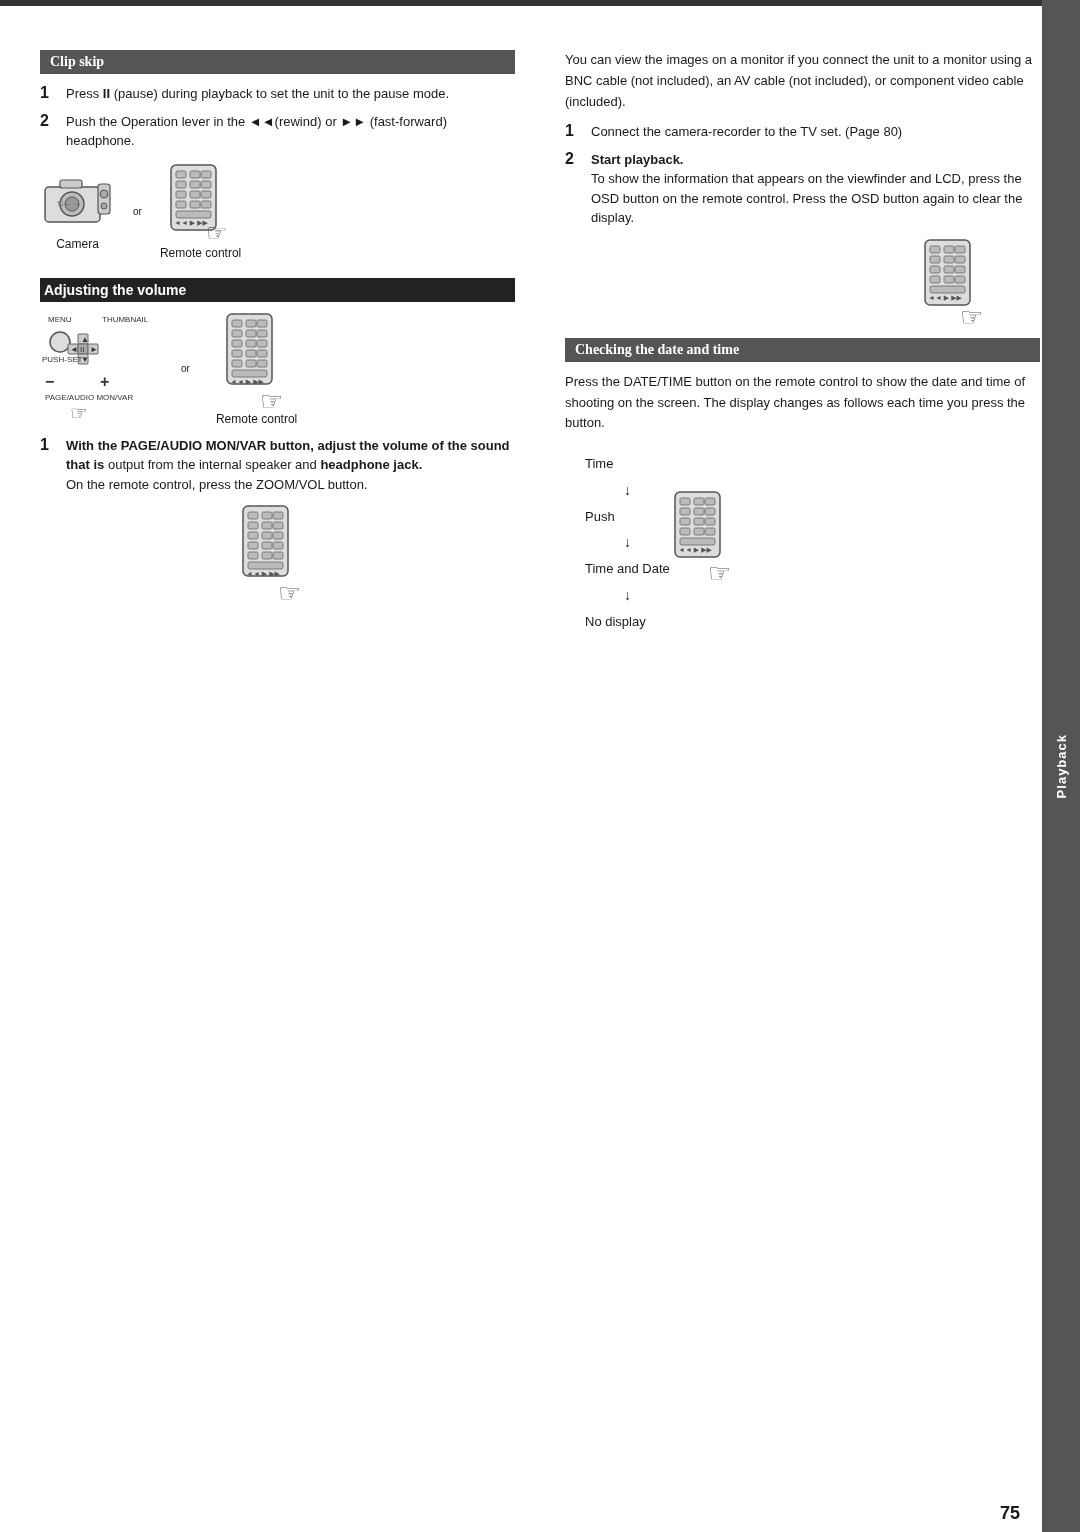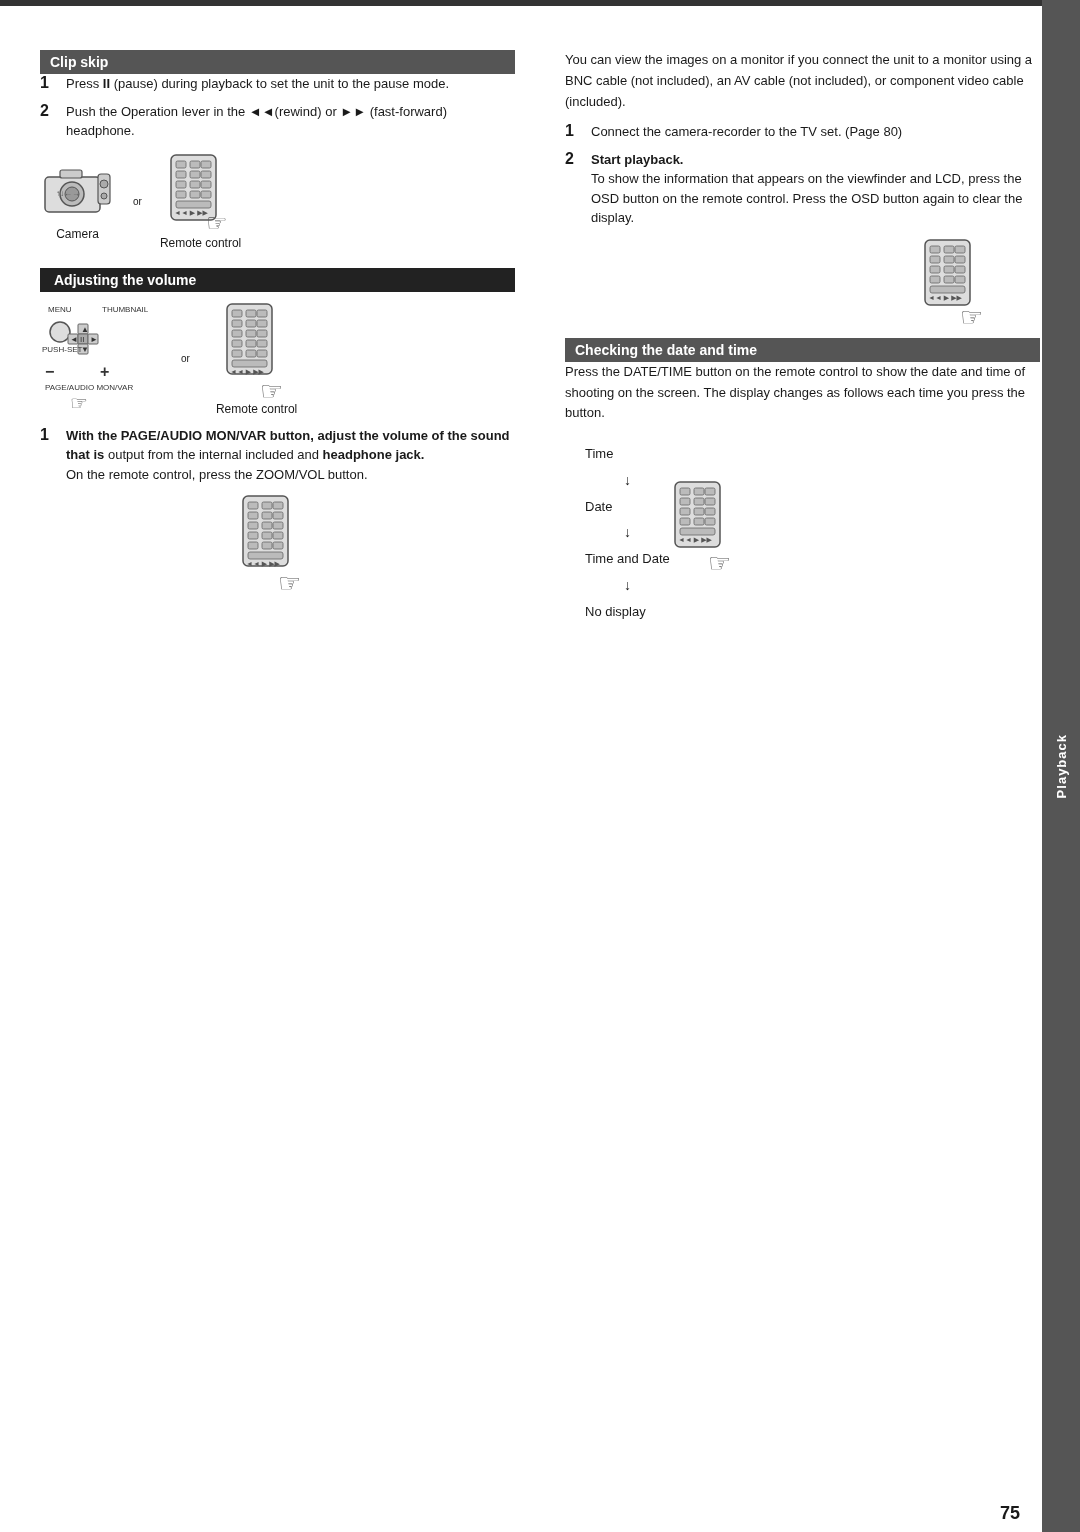--- a/index.html
+++ b/index.html
@@ -65,28 +65,30 @@
 
     .left-col { padding-right: 10px; }
     .right-col { padding-left: 10px; }
 
     .section-header {
       background: #555;
       color: white;
       font-size: 14px;
       font-weight: bold;
       padding: 4px 10px;
+      margin-bottom: 10px;
+      font-family: Liberation Serif, serif;
     }
 
     .section-header-dark {
       background: #222;
       color: white;
       font-size: 14px;
       font-weight: bold;
-      padding: 4px 14px;
+      padding: 4px 4px;
       margin-bottom: 10px;
     }
 
     .step-block {
       display: flex;
       gap: 8px;
       margin-bottom: 8px;
     }
 
     .step-num {
@@ -334,21 +336,21 @@
             </svg>
             <div class="image-label">Remote control</div>
           </div>
         </div>
 
         <div class="step-block">
           <div class="step-num">1</div>
           <div class="step-content">
             <span class="step-text">
               <strong>With the PAGE/AUDIO MON/VAR button, adjust the volume of the sound that is</strong>
-              <span>output from the internal included and</span>
+              <span>output from the internal speaker and</span>
               <strong>headphone jack.</strong><br>
               <span>On the remote control, press the ZOOM/VOL button.</span>
             </span>
           </div>
         </div>
 
         <div class="image-center">
           <svg width="80" height="100" viewBox="0 0 80 100">
             <rect x="5" y="2" width="45" height="70" rx="5" fill="#ddd" stroke="#555" stroke-width="1.5"></rect>
             <rect x="10" y="8" width="10" height="7" rx="1.5" fill="#bbb" stroke="#666" stroke-width="0.8"></rect>
@@ -421,21 +423,21 @@
         <div class="section-header">
           <span>Checking the date and time</span>
         </div>
 
         <p class="section-paragraph">Press the DATE/TIME button on the remote control to show the date and time of shooting on the screen. The display changes as follows each time you press the button.</p>
 
         <div class="right-image-block">
           <div class="date-flow">
             <div>Time</div>
             <div class="arrow-down">↓</div>
-            <div>Date</div>
+            <div>Push</div>
             <div class="arrow-down">↓</div>
             <div>Time and Date</div>
             <div class="arrow-down">↓</div>
             <div>No display</div>
           </div>
 
           <div>
             <svg width="80" height="95" viewBox="0 0 80 95">
               <rect x="5" y="2" width="45" height="65" rx="5" fill="#ddd" stroke="#555" stroke-width="1.5"></rect>
               <rect x="10" y="8" width="10" height="7" rx="1.5" fill="#bbb" stroke="#666" stroke-width="0.8"></rect>

